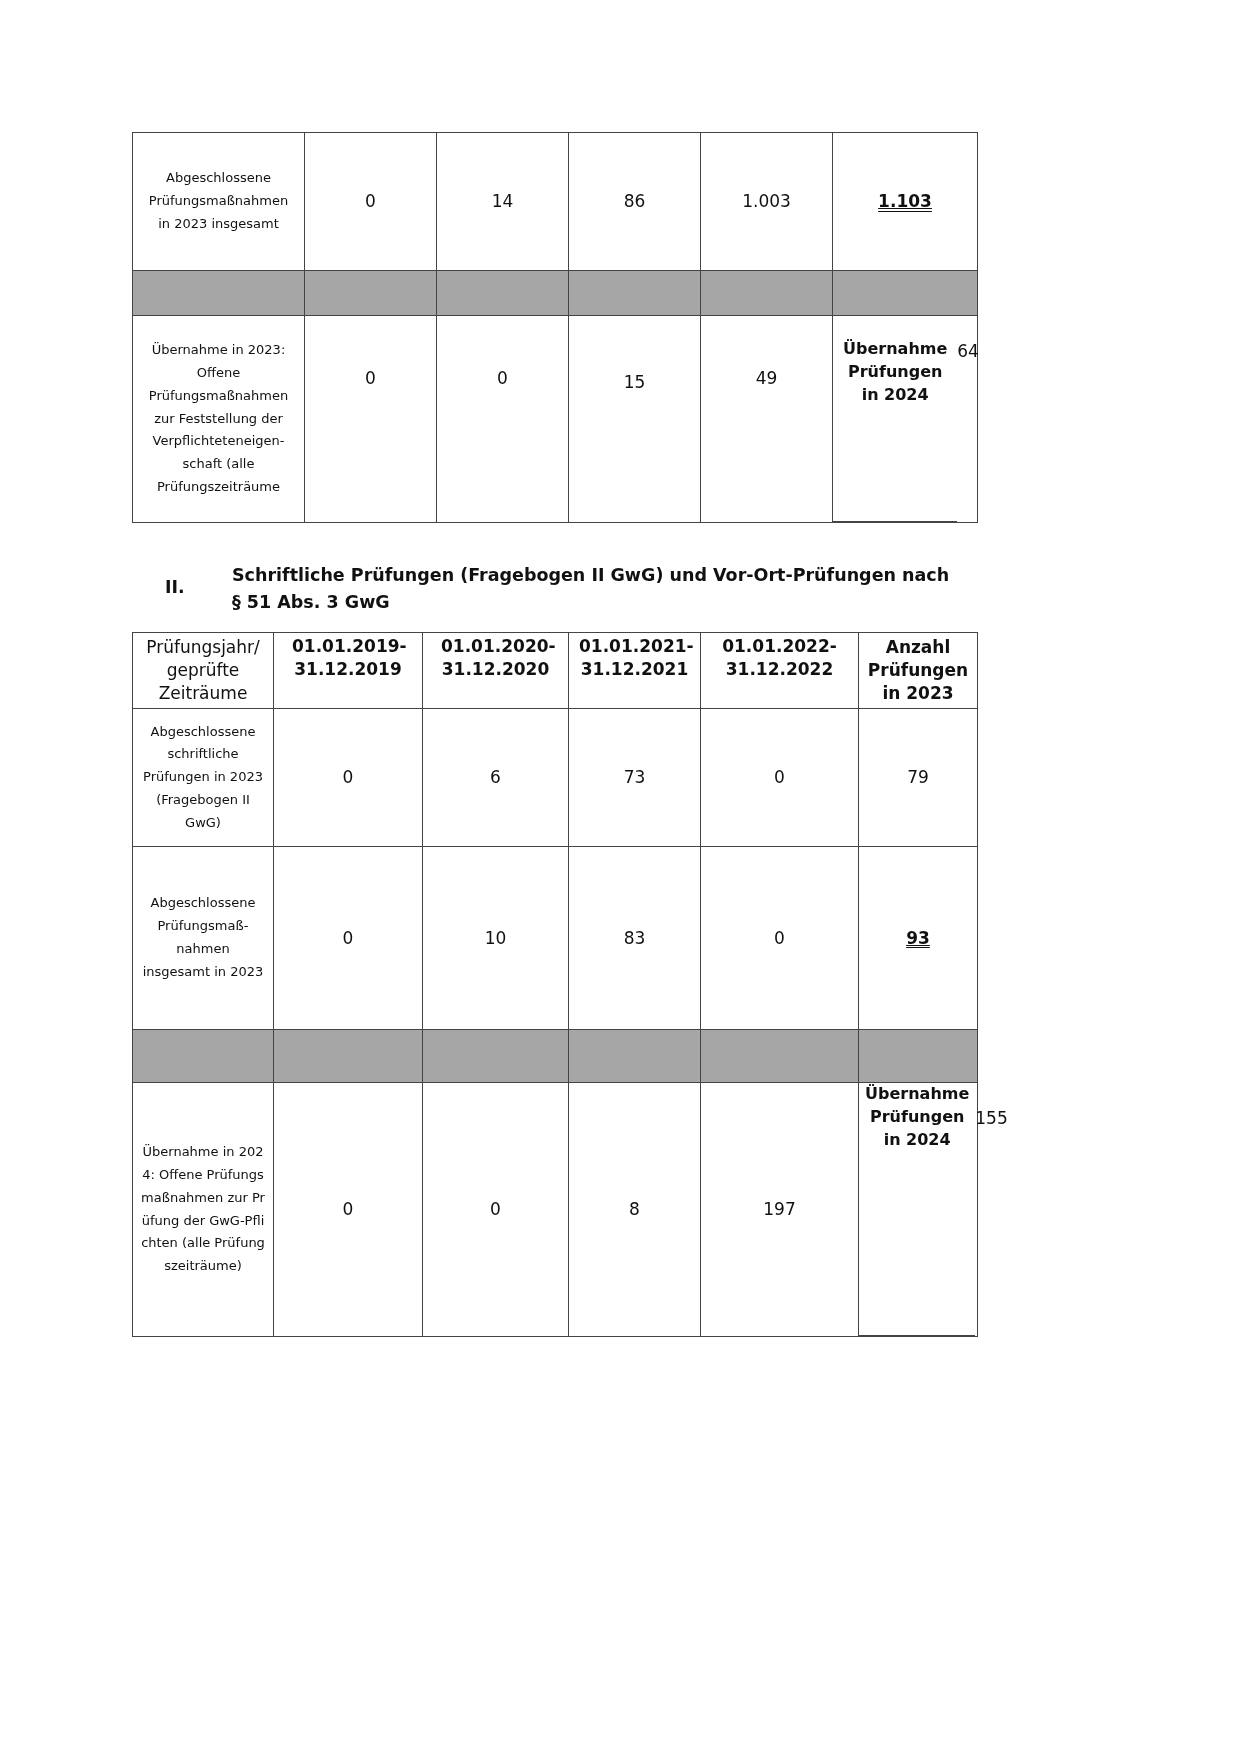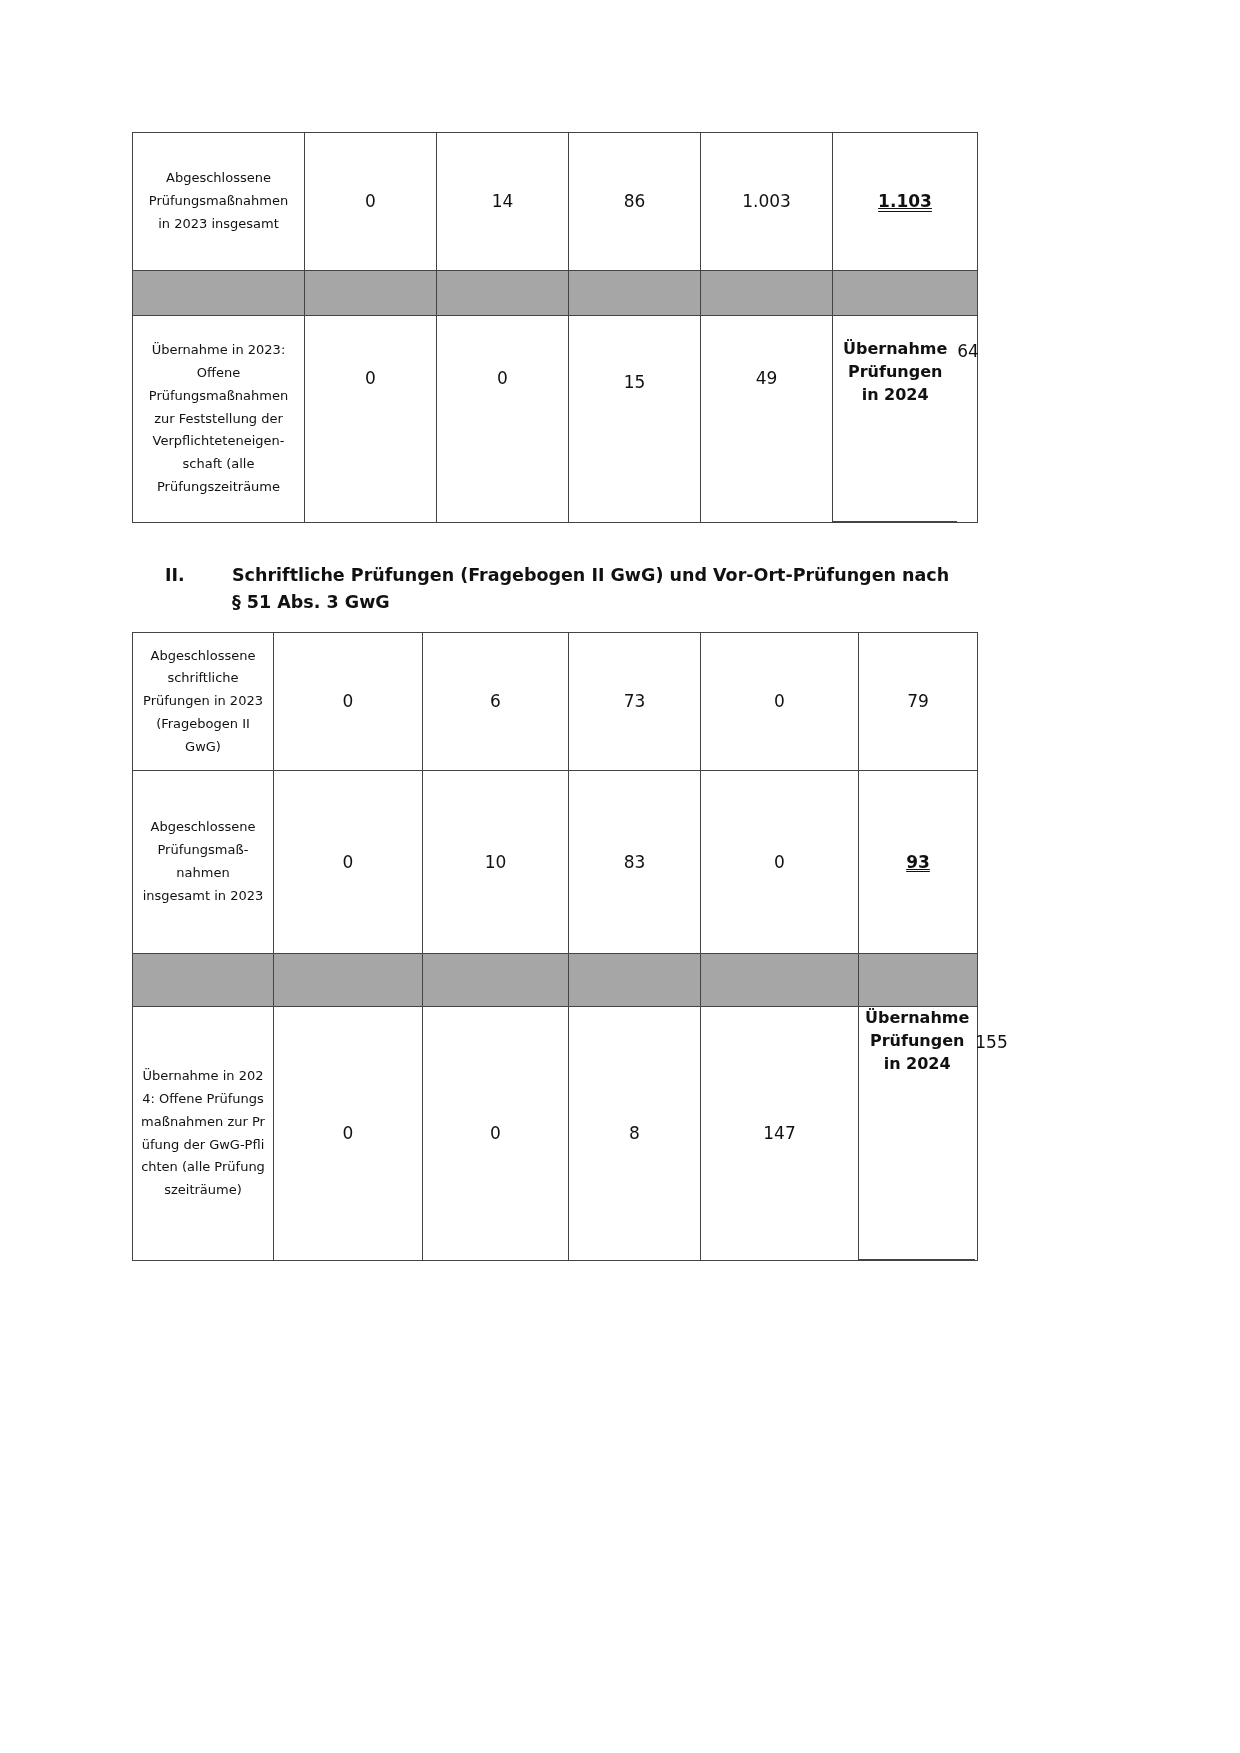--- a/index.html
+++ b/index.html
@@ -11,21 +11,21 @@
   .tbl td.label { font-size:13px; }
   .tbl td.gray { background:#a6a6a6; }
   .dbl { font-weight:bold; text-decoration:underline; text-decoration-style:double; }
   .split { display:flex; flex-direction:row; height:100%; }
   .split .top { border-bottom:1.5px solid #444; font-weight:bold; font-size:16px; line-height:22.8px; padding:2px 0 2px; }
   .split .bot { flex:1; padding-top:24px; }
   td.splitcell { padding:0; vertical-align:top; }
   #t1 { left:132px; top:132px; width:845px; }
   #t2 { left:132px; top:632px; width:845px; }
   .heading { position:absolute; left:165px; top:562px; width:800px; font-weight:bold; font-size:17.5px; line-height:27px; }
-  .heading .num { position:absolute; left:0; top:0; }
+  .heading .num { position:absolute; left:0; top:12px; }
   .heading .txt { position:absolute; left:67px; top:0; width:730px; }
   .hdr { font-weight:bold; font-size:18px; line-height:25px; }
   .hdrlabel { font-size:17px; line-height:23px; }
 </style>
 </head>
 <body>
 
 <table class="tbl" id="t1">
   <colgroup>
     <col style="width:172px">
@@ -76,20 +76,28 @@
 <table class="tbl" id="t2">
   <colgroup>
     <col style="width:141px">
       <col style="width:149px">
       <col style="width:146px">
     <col style="width:132px">
       <col style="width:158px">
       <col style="width:119px">
   </colgroup>
   <tbody>
+      <tr style="height:76px">
+    <td class="hdrlabel">Prüfungsjahr/ geprüfte Zeiträume</td>
+    <td class="hdr" style="padding:0 18px; vertical-align:top; padding-top:2px">01.01.2019-31.12.2019</td>
+    <td class="hdr" style="padding:0 18px; vertical-align:top; padding-top:2px">01.01.2020-31.12.2020</td>
+    <td class="hdr" style="padding:0 10px; vertical-align:top; padding-top:2px">01.01.2021-31.12.2021</td>
+    <td class="hdr" style="padding:0 20px; vertical-align:top; padding-top:2px">01.01.2022-31.12.2022</td>
+    <td class="hdr">Anzahl Prüfungen in 2023</td>
+  </tr>
   <tr style="height:138px">
     <td class="label">Abgeschlossene schriftliche Prüfungen in 2023 (Fragebogen II GwG)</td>
     <td>0</td>
     <td>6</td>
     <td>73</td>
     <td>0</td>
     <td>79</td>
   </tr>
   <tr style="height:183px">
     <td class="label" style="padding:0 8px">Abgeschlossene Prüfungsmaß-nahmen insgesamt in 2023</td>
@@ -105,21 +113,21 @@
     <td class="gray"></td>
     <td class="gray"></td>
     <td class="gray"></td>
     <td class="gray"></td>
   </tr>
   <tr style="height:253px">
     <td class="label" style="padding:0 6px; word-break:break-all">Übernahme in 2024: Offene Prüfungsmaßnahmen zur Prüfung der GwG-Pflichten (alle Prüfungszeiträume)</td>
     <td>0</td>
     <td>0</td>
     <td>8</td>
-    <td>147</td>
+    <td>197</td>
     <td class="splitcell" style="height:253px">
       <div class="split">
         <div class="top" style="padding:0 6px 2px">Übernahme Prüfungen in 2024</div>
         <div class="bot" style="padding-top:24px">155</div>
       </div>
     </td>
   </tr>
 </tbody>
   </table>
 

